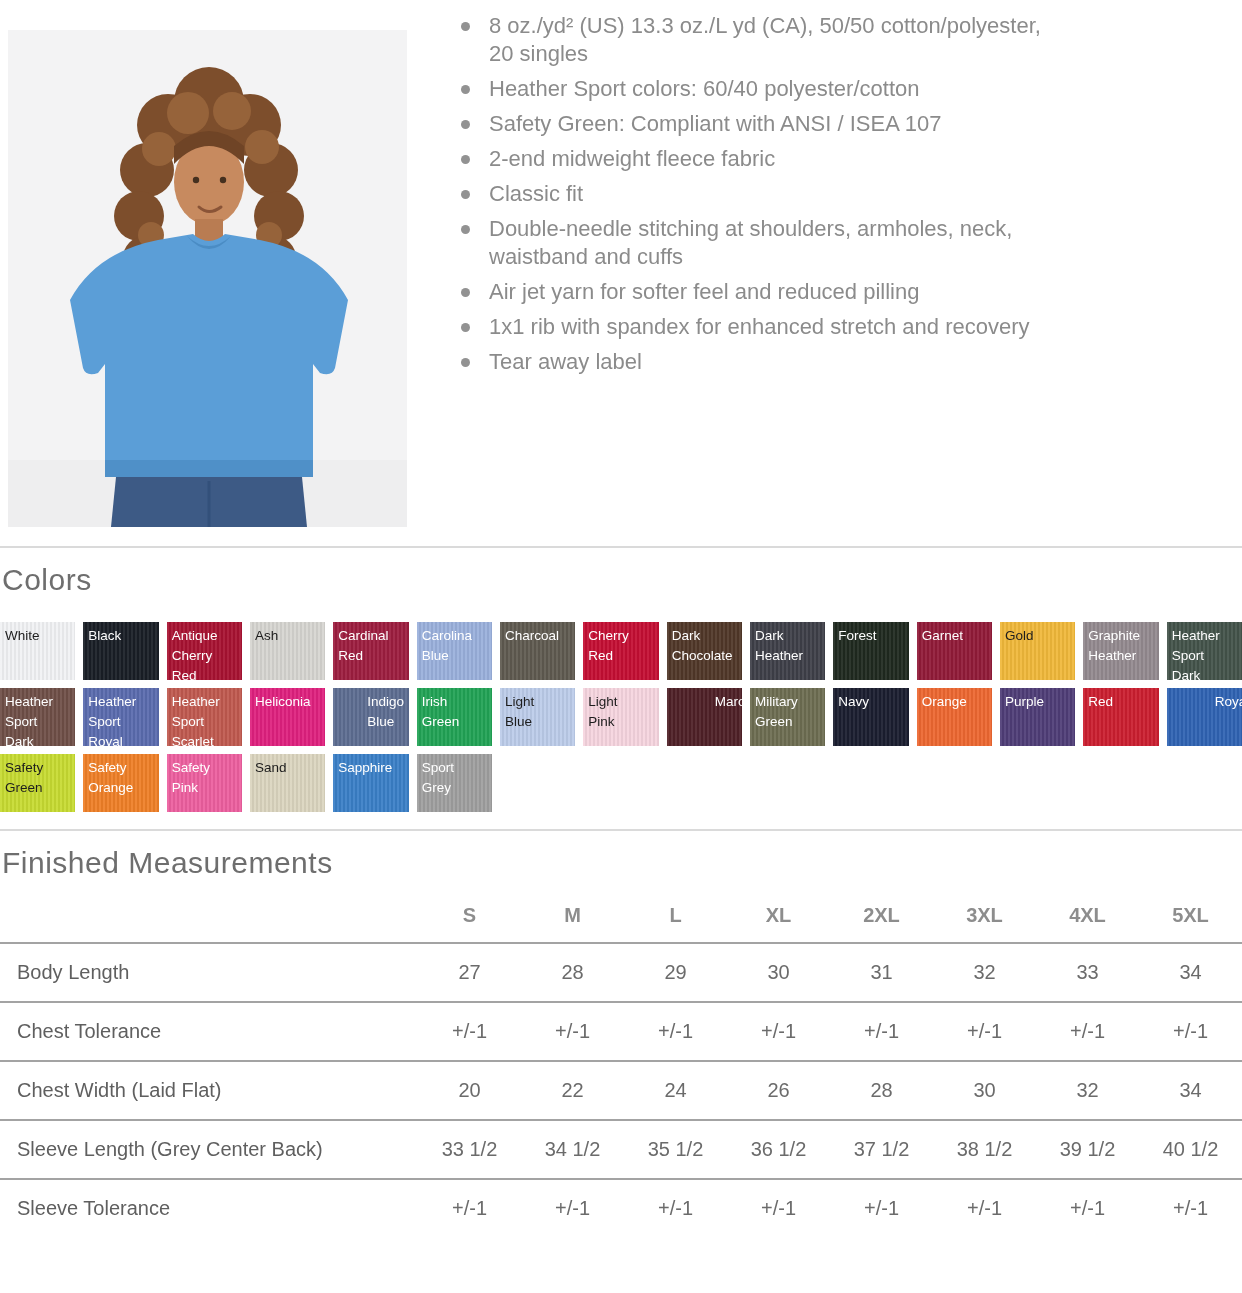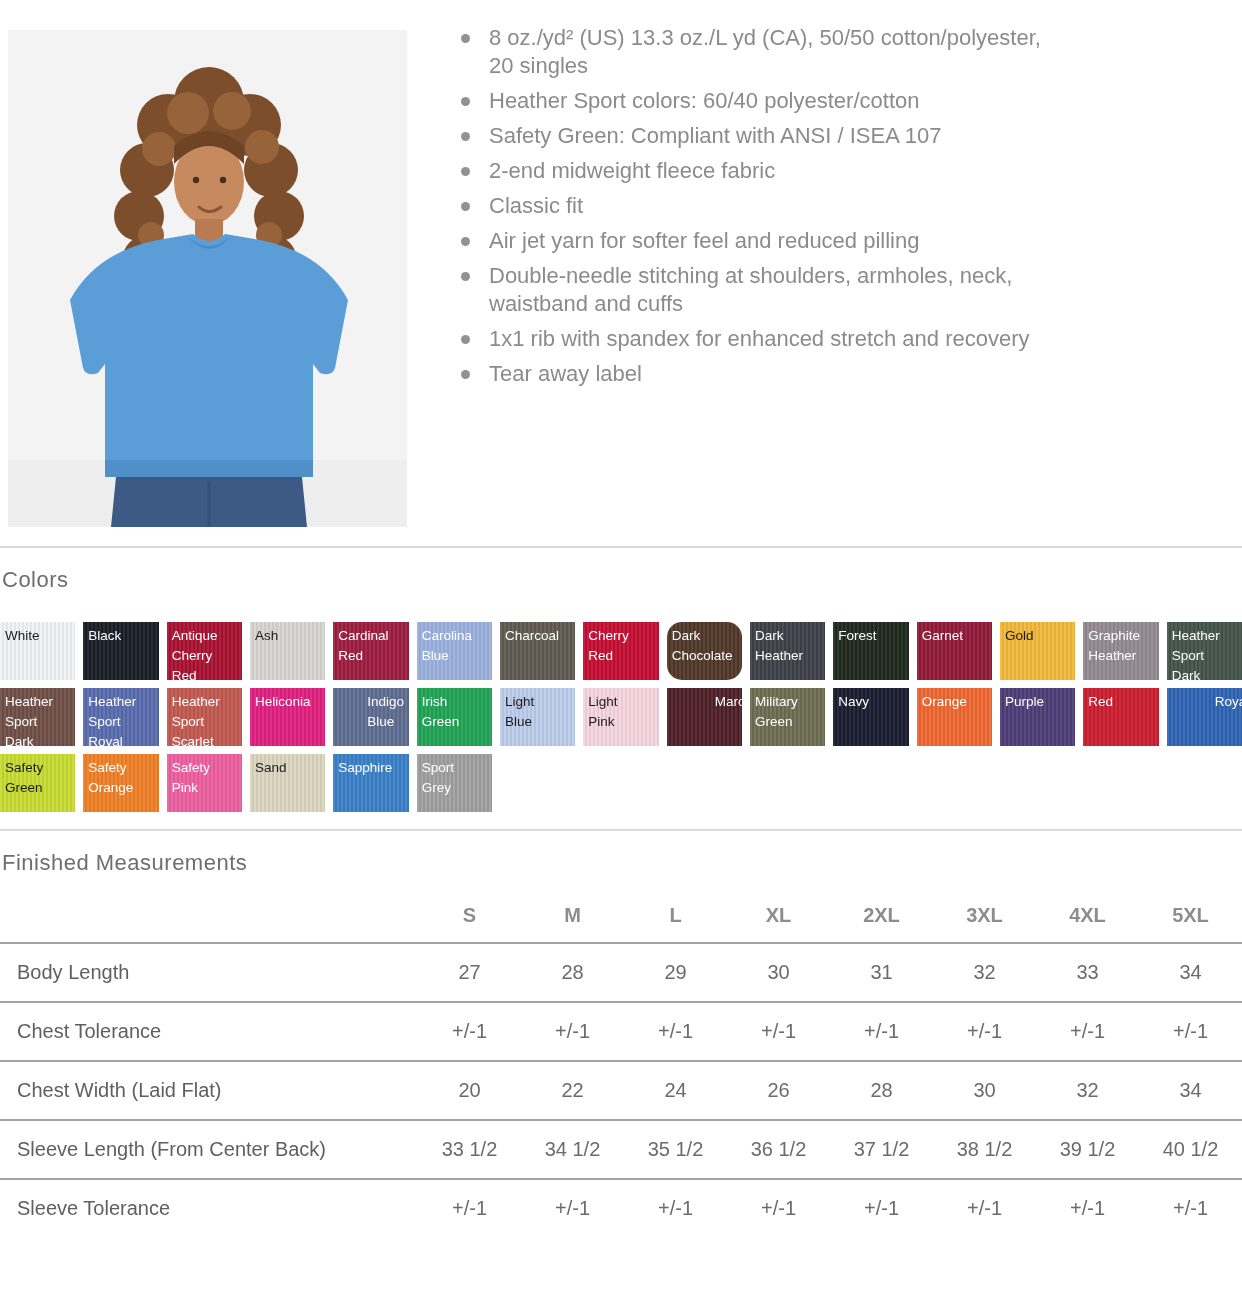--- a/index.html
+++ b/index.html
@@ -10,35 +10,35 @@
     font-family:"Liberation Sans","DejaVu Sans",sans-serif;
     color:#6b6b6b;
   }
   
   .top { position:relative; height:546px; }
   .photo {
     position:absolute; left:8px; top:30px; width:399px; height:497px;
     background:#f3f3f4; overflow:hidden;
   }
   .features {
-    position:absolute; left:458px; top:24px; margin:0; padding:0;
+    position:absolute; left:458px; top:12px; margin:0; padding:0;
     list-style:none;
   }
   .features li {
     position:relative; max-width:585px; padding-left:31px; margin-bottom:7px;
     font-size:22px; line-height:28px; color:#8b8b8b;
   }
   .features li::before {
     content:""; position:absolute; left:3px; top:10px;
     width:9px; height:9px; border-radius:50%; background:#929292;
   }
   .divider { border:none; border-top:2px solid #dadada; margin:0; }
   
   .section-heading {
-    margin:14px 0 0 2px; font-size:22px; font-weight:400;
+    margin:14px 0 0 2px; font-size:30px; font-weight:400;
     color:#6e6e6e; letter-spacing:0.5px; line-height:36px;
   }
   .swatch-grid {
     margin-top:24px; margin-bottom:17px;
     display:grid; grid-template-columns:repeat(15,1fr);
     column-gap:2px; row-gap:1px;gap:8px;
   }
   .swatch {
     height:58px; overflow:hidden;
     padding:4px 12px 0 5px;
@@ -112,23 +112,23 @@
         <li>8 oz./yd² (US) 13.3 oz./L yd (CA), 50/50 cotton/polyester, 20 singles</li>
 
         <li>Heather Sport colors: 60/40 polyester/cotton</li>
 
         <li>Safety Green: Compliant with ANSI / ISEA 107</li>
 
         <li>2-end midweight fleece fabric</li>
 
         <li>Classic fit</li>
 
+        <li>Double-needle stitching at shoulders, armholes, neck, waistband and cuffs</li>
+
         <li>Air jet yarn for softer feel and reduced pilling</li>
-
-        <li>Double-needle stitching at shoulders, armholes, neck, waistband and cuffs</li>
 
         <li>1x1 rib with spandex for enhanced stretch and recovery</li>
 
         <li>Tear away label</li>
       </ul>
   </div>
 
   <hr class="divider">
 
   <section>
@@ -160,21 +160,21 @@
         </div>
 
         <div class="swatch" style="background-color: rgb(95, 90, 80); color: rgb(255, 255, 255);">
           <span>Charcoal</span>
         </div>
 
         <div class="swatch" style="background-color: rgb(196, 14, 51); color: rgb(255, 255, 255);">
           <span>Cherry Red</span>
         </div>
 
-        <div class="swatch" style="background-color: rgb(80, 55, 40); color: rgb(255, 255, 255); border-radius: 15px;">
+        <div class="swatch" style="background-color: rgb(80, 55, 40); color: rgb(255, 255, 255);">
           <span>Dark Chocolate</span>
         </div>
 
         <div class="swatch" style="background-color: rgb(62, 63, 72); color: rgb(255, 255, 255);">
           <span>Dark Heather</span>
         </div>
 
         <div class="swatch" style="background-color: rgb(31, 41, 31); color: rgb(255, 255, 255);">
           <span>Forest</span>
         </div>
@@ -327,21 +327,21 @@
             <td>20</td>
             <td>22</td>
             <td>24</td>
             <td>26</td>
             <td>28</td>
             <td>30</td>
             <td>32</td>
             <td>34</td>
           </tr>
           <tr>
-            <td class="rowlabel">Sleeve Length (From Center Back)</td>
+            <td class="rowlabel">Sleeve Length (Grey Center Back)</td>
             <td>33 1/2</td>
             <td>34 1/2</td>
             <td>35 1/2</td>
             <td>36 1/2</td>
             <td>37 1/2</td>
             <td>38 1/2</td>
             <td>39 1/2</td>
             <td>40 1/2</td>
           </tr>
           <tr>

